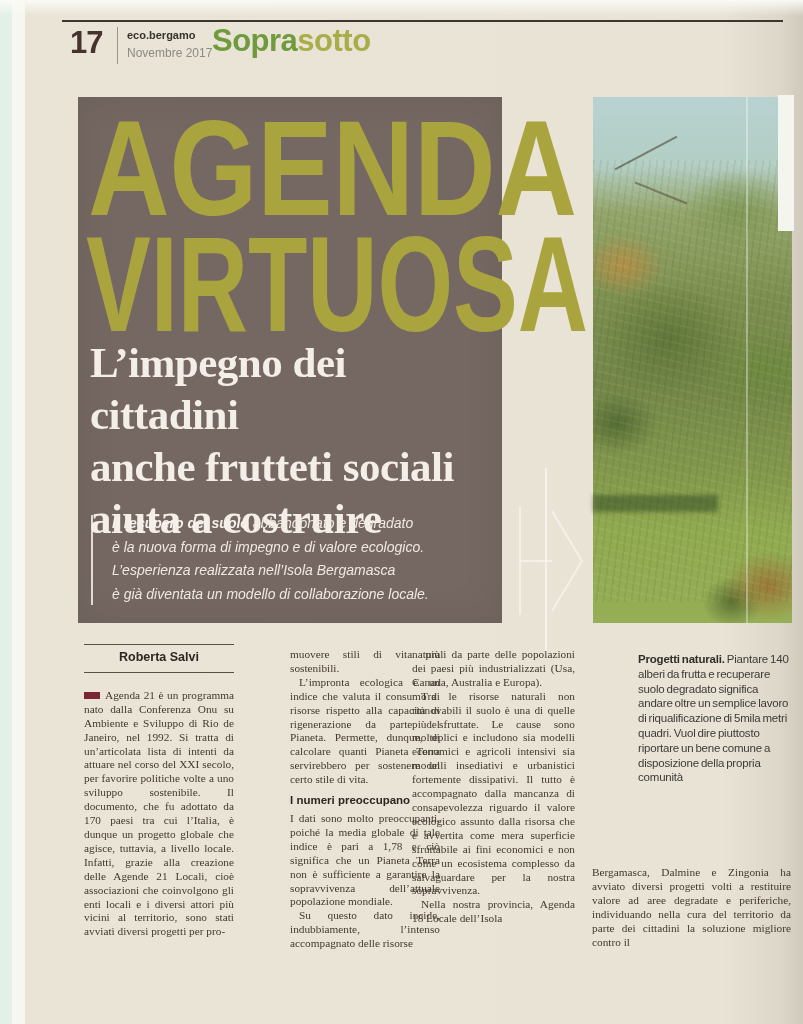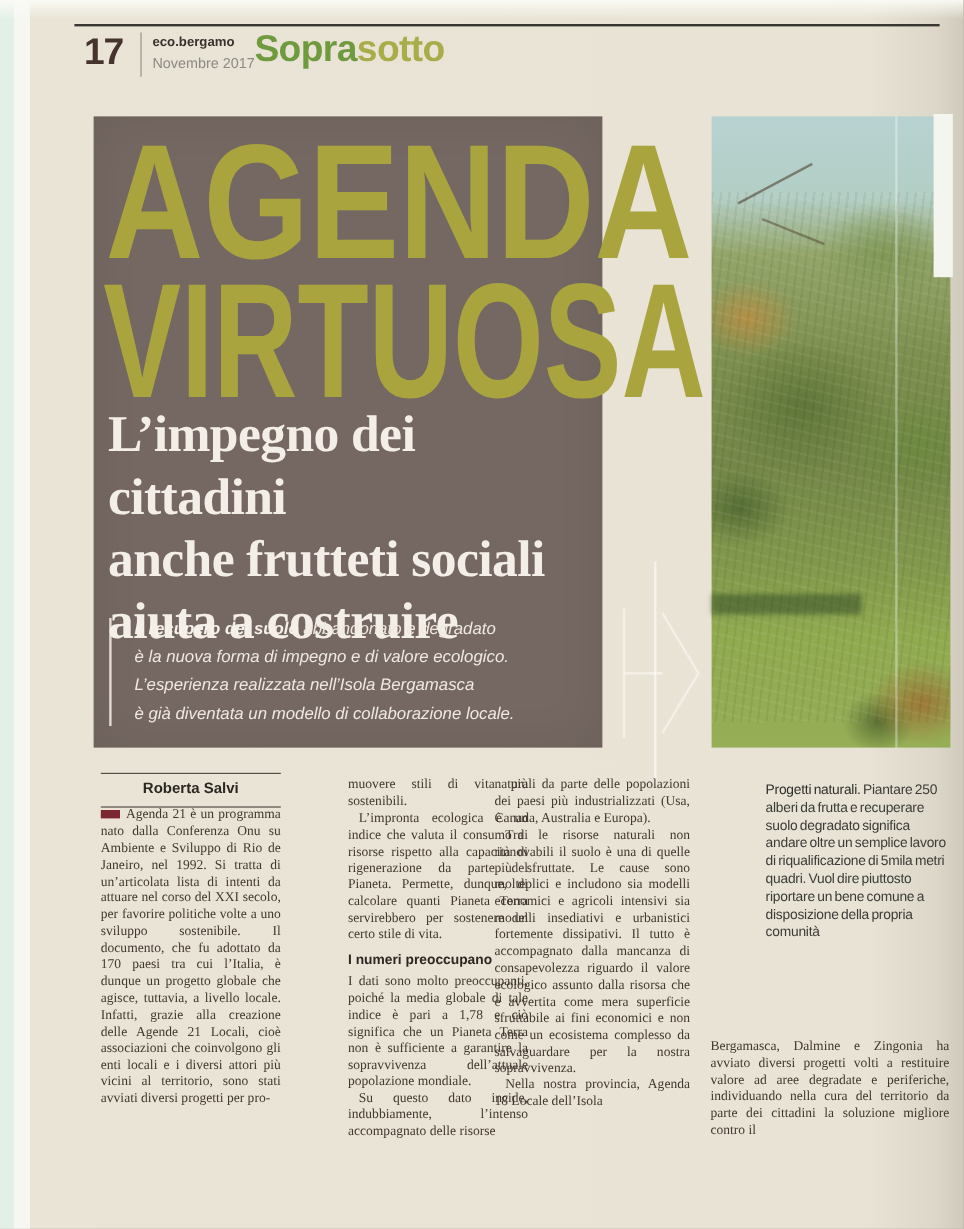--- a/index.html
+++ b/index.html
@@ -71,29 +71,29 @@
   
   .body-col{font-family:"Liberation Serif","DejaVu Serif",serif;
     font-size:11.3px;line-height:13.9px;color:#43382f;text-align:justify;}
   .body-col p{margin:0;}
   .body-col p.indent{text-indent:9px;}
   .col1{left:84px;top:644px;width:150px;}
   .col2{left:242px;top:648px;width:150px;margin-left:48px;}
   .col3{left:412px;top:648px;width:163px;}
   .col4{left:592px;top:866px;width:199px;}
   .byline-box{border-top:1.5px solid #55504a;border-bottom:1.5px solid #55504a;
-    padding:6px 0 7px;margin-bottom:0;text-align:center;
+    padding:6px 0 7px;margin-bottom:16px;text-align:center;
     font-family:"Liberation Sans",sans-serif;font-size:12.5px;font-weight:700;color:#2c2722;}
   .lead-bullet{display:inline-block;width:16px;height:7px;background:var(--bullet-maroon,#7b2731);margin-right:5px;}
   .inline-subhead{margin:7px 0 4px;font-family:"Liberation Sans",sans-serif;
     font-size:11.5px;font-weight:700;color:#2c2722;text-align:left;}
   .caption{left:638px;top:652px;width:153px;
     font-size:11.5px;line-height:14.8px;color:#3c3b38;
     letter-spacing:-0.2px;word-spacing:-1px;}
-  .caption .lead{font-weight:400;color:#2e2d2a;}
+  .caption .lead{font-weight:700;color:#2e2d2a;}
 </style>
 </head>
 <body>
 
 <div class="page">
 
   <div class="abs top-rule"></div>
   <div class="abs page-num">17</div>
   <div class="abs head-divider"></div>
   <div class="abs masthead">eco.bergamo</div>
@@ -146,20 +146,20 @@
     <p class="indent">Su questo dato incide, indubbiamente, l’intenso accompagnato delle risorse</p>
   </div>
 
   <div class="abs body-col col3">
     <p>naturali da parte delle popolazioni dei paesi più industrializzati (Usa, Canada, Australia e Europa).</p>
     <p class="indent">Tra le risorse naturali non rinnovabili il suolo è una di quelle più sfruttate. Le cause sono molteplici e includono sia modelli economici e agricoli intensivi sia modelli insediativi e urbanistici fortemente dissipativi. Il tutto è accompagnato dalla mancanza di consapevolezza riguardo il valore ecologico assunto dalla risorsa che è avvertita come mera superficie sfruttabile ai fini economici e non come un ecosistema complesso da salvaguardare per la nostra sopravvivenza.</p>
     <p class="indent">Nella nostra provincia, Agenda 18 Locale dell’Isola</p>
   </div>
 
   <div class="abs caption">
-    <span class="lead">Progetti naturali.</span><span> Piantare 250 alberi da frutta e recuperare suolo degradato significa andare oltre un semplice lavoro di riqualificazione di 5mila metri quadri. Vuol dire piuttosto riportare un bene comune a disposizione della propria comunità</span>
+    <span class="lead">Progetti naturali.</span><span> Piantare 140 alberi da frutta e recuperare suolo degradato significa andare oltre un semplice lavoro di riqualificazione di 5mila metri quadri. Vuol dire piuttosto riportare un bene comune a disposizione della propria comunità</span>
   </div>
 
   <div class="abs body-col col4">
     <p>Bergamasca, Dalmine e Zingonia ha avviato diversi progetti volti a restituire valore ad aree degradate e periferiche, individuando nella cura del territorio da parte dei cittadini la soluzione migliore contro il</p>
   </div>
 
 </div>
 
 </body></html>

